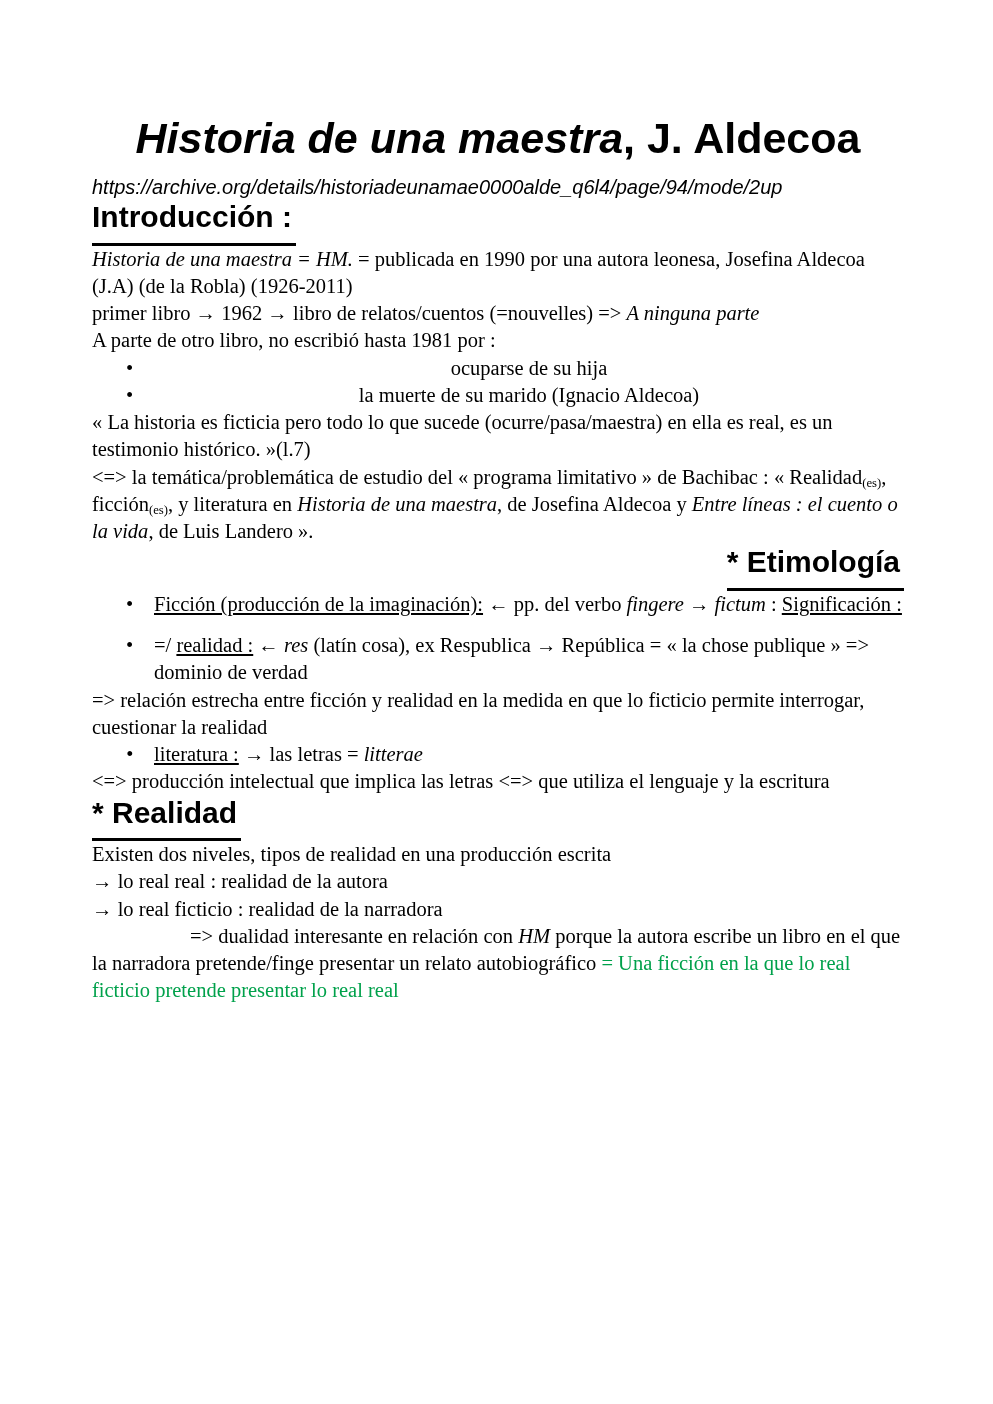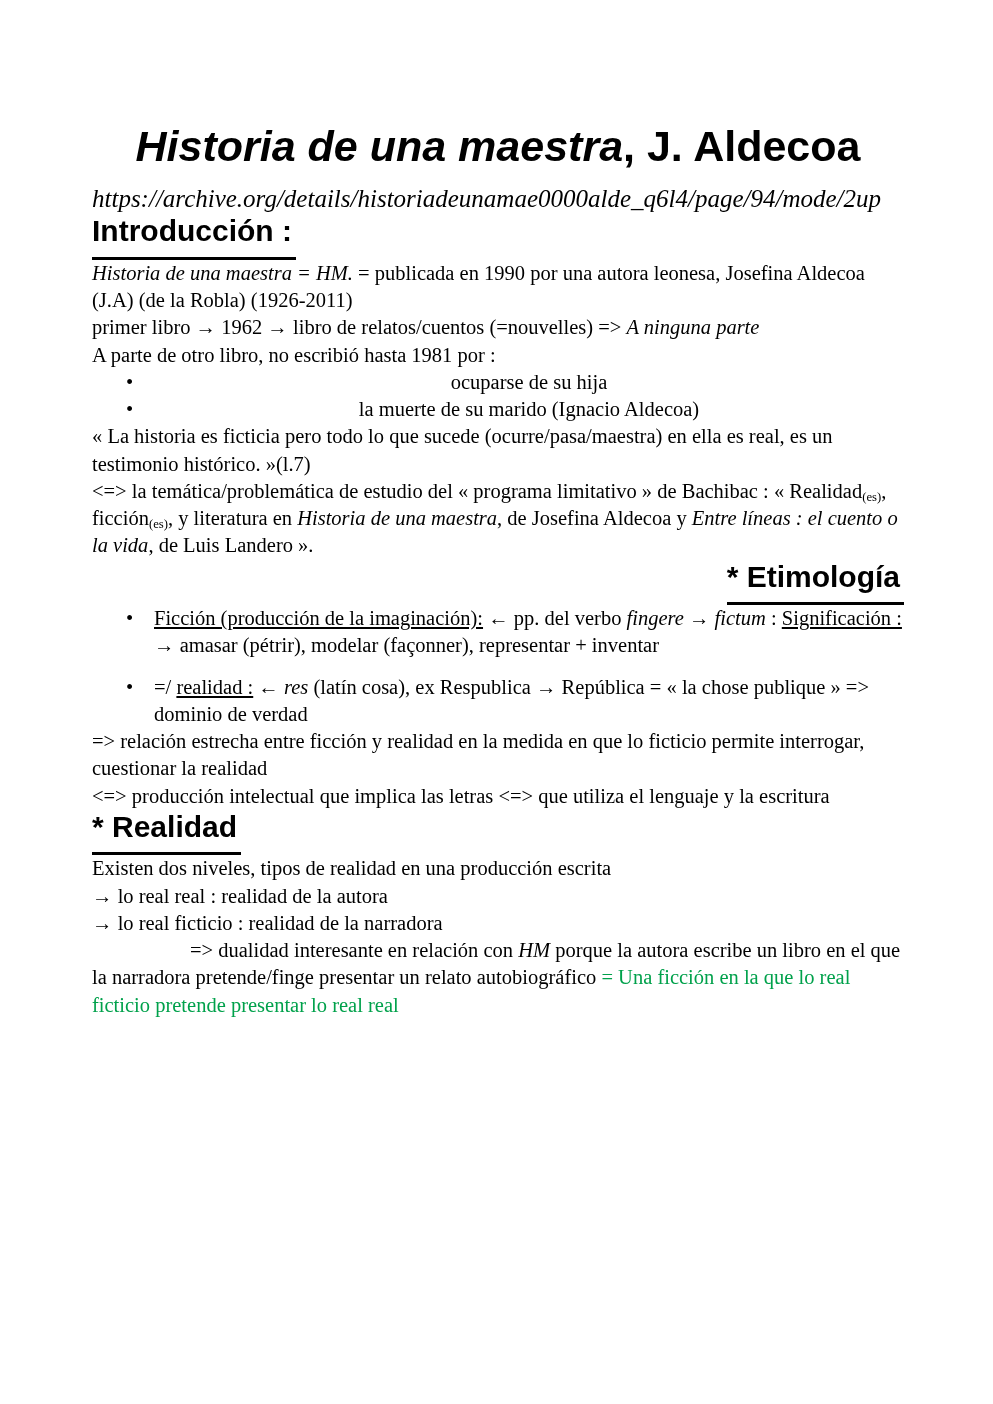--- a/index.html
+++ b/index.html
@@ -5,21 +5,21 @@
   html, body {
     margin: 0;
     padding: 0;
     background: #ffffff;
   }
   .page {
     position: relative;
     width: 993px;
     height: 1084px;
     background: #ffffff;
-    margin: 16px auto;
+    margin: 8px auto;
     overflow: hidden;
     font-family: "Liberation Serif", "DejaVu Serif", serif;
     color: #000000;
   }
   .content {
     position: absolute;
     left: 92px;
     top: 0;
     width: 812px;
   }
@@ -33,23 +33,23 @@
     text-align: center;
     margin: 0;
     padding-top: 108px;
     white-space: nowrap;
   }
   .doc-title .ital {
     font-style: italic;
   }
 
   .doc-url {
-    font-family: Liberation Serif, serif;
+    font-family: Liberation Sans, sans-serif;
     font-style: italic;
-    font-size: 25px;
+    font-size: 20px;
     line-height: 1.25;
     margin: 0;
     padding-top: 14px;
   }
 
   
   h2.section {
     font-family: "Liberation Sans", "DejaVu Sans", sans-serif;
     font-weight: bold;
     font-size: 30px;
@@ -160,29 +160,34 @@
     <p class="body pt-gap">« La historia es ficticia pero todo lo que sucede (ocurre/pasa/maestra) en ella es real, es un testimonio histórico. »(l.7)</p>
 
     <p class="body">
       <span>&lt;=&gt; la temática/problemática de estudio del « programa limitativo » de Bachibac : « Realidad</span><sub class="sb">(es)</sub><span>, ficción</span><sub class="sb">(es)</sub><span>, y literatura en </span><em class="i">Historia de una maestra</em><span>, de Josefina Aldecoa y </span><em class="i">Entre líneas  : el cuento o la vida</em><span>, de Luis Landero ».</span>
     </p>
 
     <h2 class="section h-etim"><span class="ul">* Etimología</span></h2>
 
     <ul class="bl spaced bl-etim">
       <li>
-        <span class="u">Ficción  (producción de la imaginación):</span><span> ← pp. del verbo </span><em class="i">fingere</em><span> → </span><em class="i">fictum</em><span> : </span><span class="u">Significación :</span><br><span>→ amasar (pétrir), modelar (façonner), representar + inventar</span>
+        <span class="u">Ficción  (producción de la imaginación):</span><span> ← pp. del verbo </span><em class="i">fingere</em><span> → </span><em class="i">fictum</em><span> : </span><span class="u">Significación :</span><br>
       </li>
       <li>
         <span>=/ </span><span class="u">realidad :</span><span> ← </span><em class="i">res</em><span> (latín cosa), ex Respublica → República = « la chose publique » =&gt; dominio de verdad</span>
       </li>
     </ul>
 
     <p class="body pt-med">=&gt; relación estrecha entre ficción y realidad en la medida en que lo ficticio permite interrogar, cuestionar la realidad</p>
 
+    <ul class="bl ital-bullet pt-med">
+      <li>
+        <span class="u">literatura :</span><span> → las letras = </span><em class="i">litterae</em>
+      </li>
+    </ul>
 
     <p class="body pt-med sub-ind">&lt;=&gt; producción intelectual que implica las letras &lt;=&gt; que utiliza el lenguaje y la escritura</p>
 
     <h2 class="section h-real"><span class="ul">* Realidad</span></h2>
 
     <p class="body pt-med indent">Existen dos niveles, tipos de realidad en una producción escrita</p>
 
     <p class="body pt-med indent">→ lo real real : realidad de la autora</p>
 
     <p class="body pt-med indent">→ lo real ficticio : realidad de la narradora</p>

